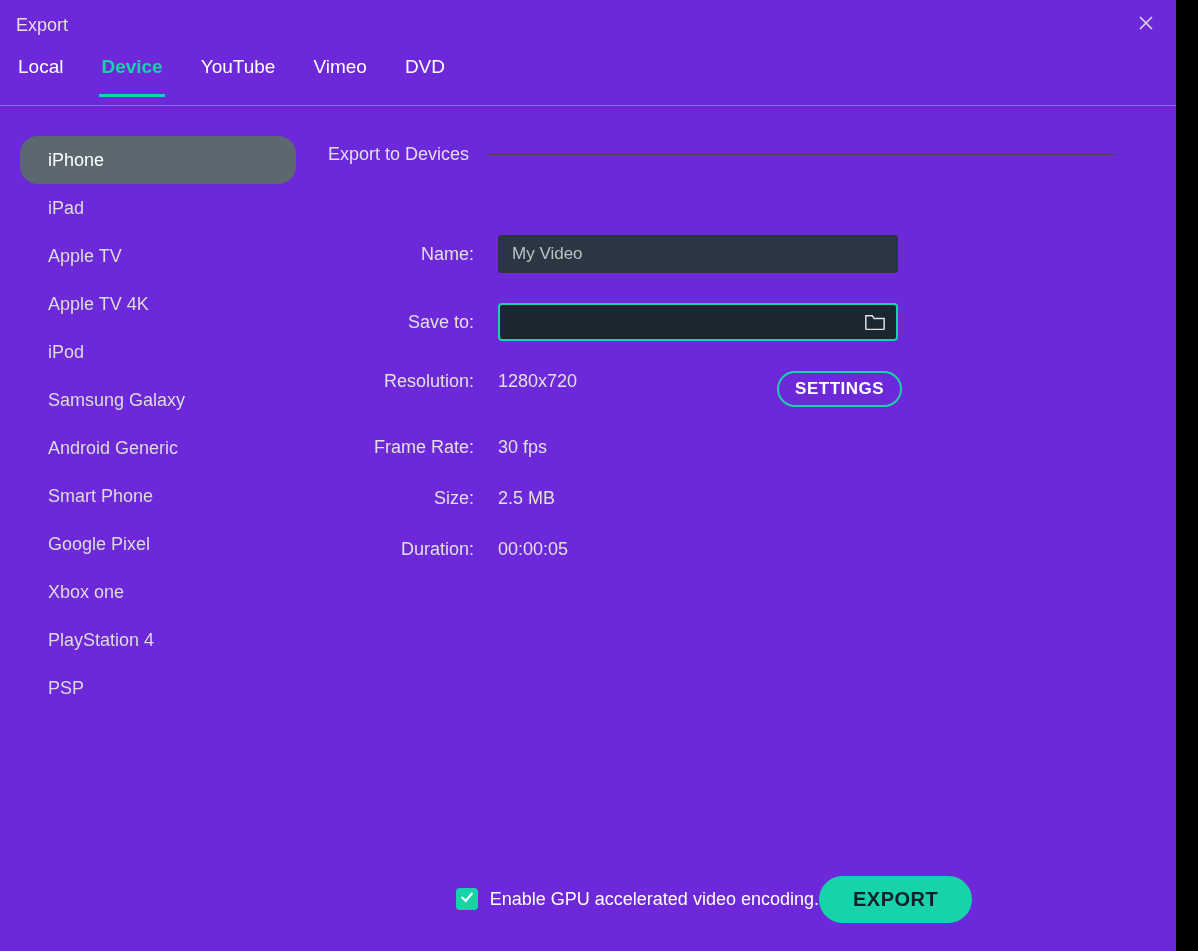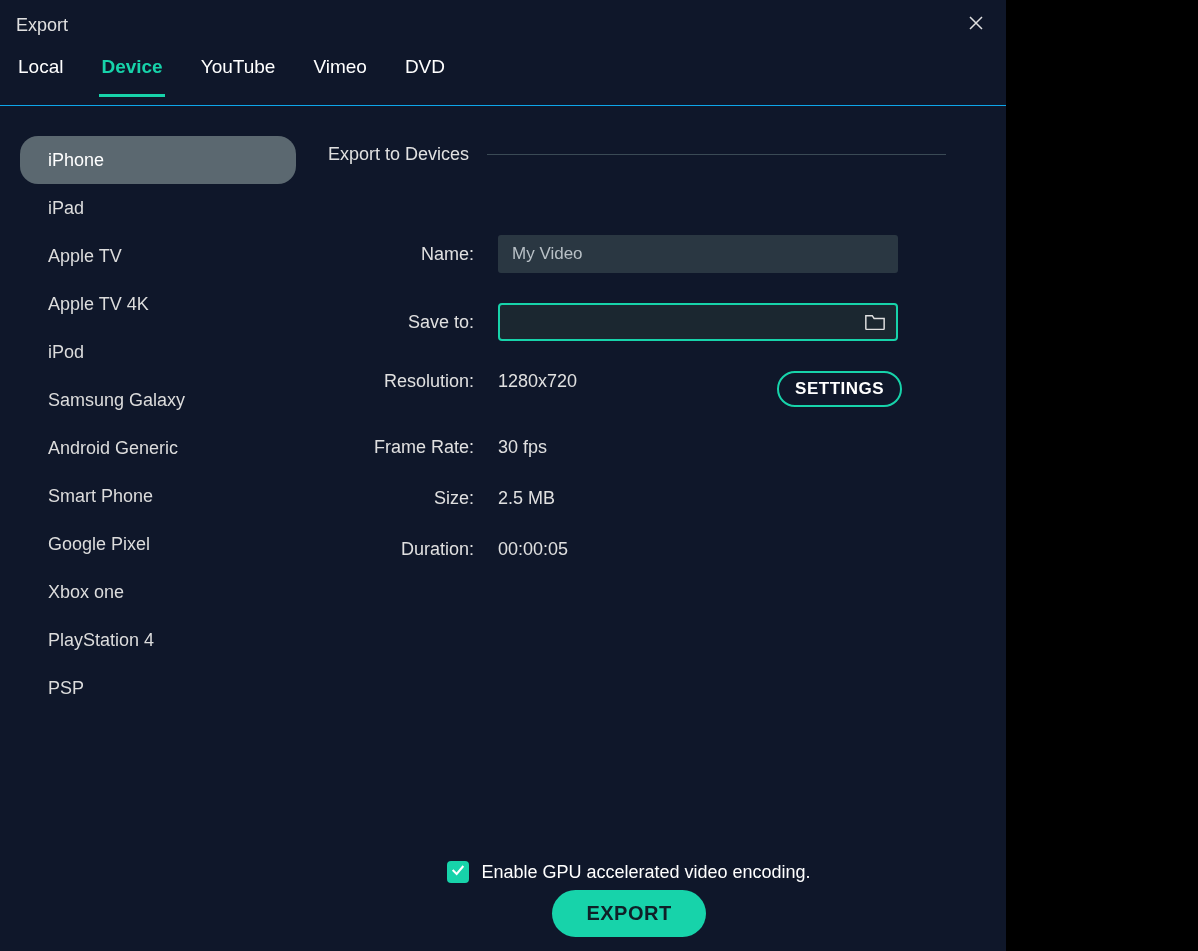--- a/index.html
+++ b/index.html
@@ -1,19 +1,19 @@
 <!DOCTYPE html>
 <html><head>
 <meta charset="utf-8">
 <style>
   * { box-sizing: border-box; margin: 0; padding: 0; }
   html, body { width: 1198px; height: 951px; background: #000; font-family: "Segoe UI", Arial, sans-serif; color: #e0e0e0; }
   .window {
-    width: 1006px; height: 951px;
-    background: #0f172a;
+    width: 1176px; height: 951px;
+    background: #6d28d9;
     display: flex; flex-direction: column;
     position: relative;
   }
   .titlebar {
     height: 50px;
     display: flex; align-items: center; justify-content: space-between;
     padding: 0 16px;
   }
   .title { font-size: 18px; color: #e0e0e0; }
   .close-btn {
@@ -86,23 +86,22 @@
   .settings-btn {
     margin-left: 200px;
     padding: 6px 16px; border:2px solid #17d3aa; border-radius:20px;
     color:#ffffff; font-size:17px; font-weight:700; letter-spacing:0.5px;
     background:transparent; cursor:pointer;
   }
 
   .footer {
     margin-top:auto;
     height: 90px;
-    display:flex; align-items:center; justify-content:space-between;
+    display:flex; align-items:center; justify-content:center;
     padding: 0 30px 14px 14px;
-    flex-direction: column;
   }
   .gpu-wrap { display:flex; align-items:center; gap:12px; font-size:18px; color:#ffffff; }
   .checkbox {
     width:22px; height:22px; background:#17d3aa; border-radius:4px;
     display:flex; align-items:center; justify-content:center; cursor:pointer;
   }
   .checkbox svg { width:16px; height:16px; stroke:#ffffff; stroke-width:3; fill:none; }
   .export-btn {
     background:#17d3aa; color:#0f2028; font-size:20px; font-weight:700;
     padding: 12px 34px; border:none; border-radius:28px; cursor:pointer;

